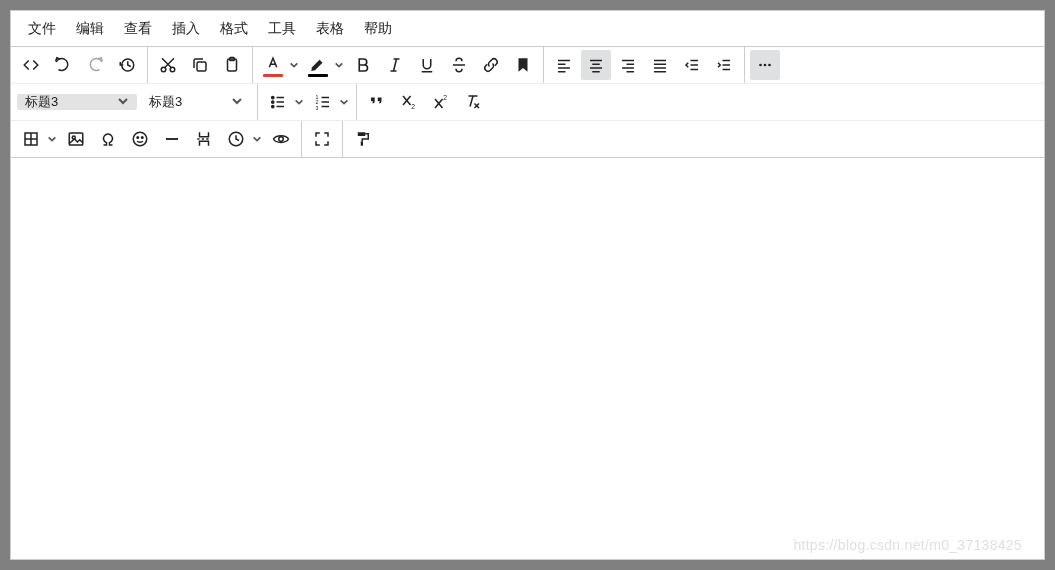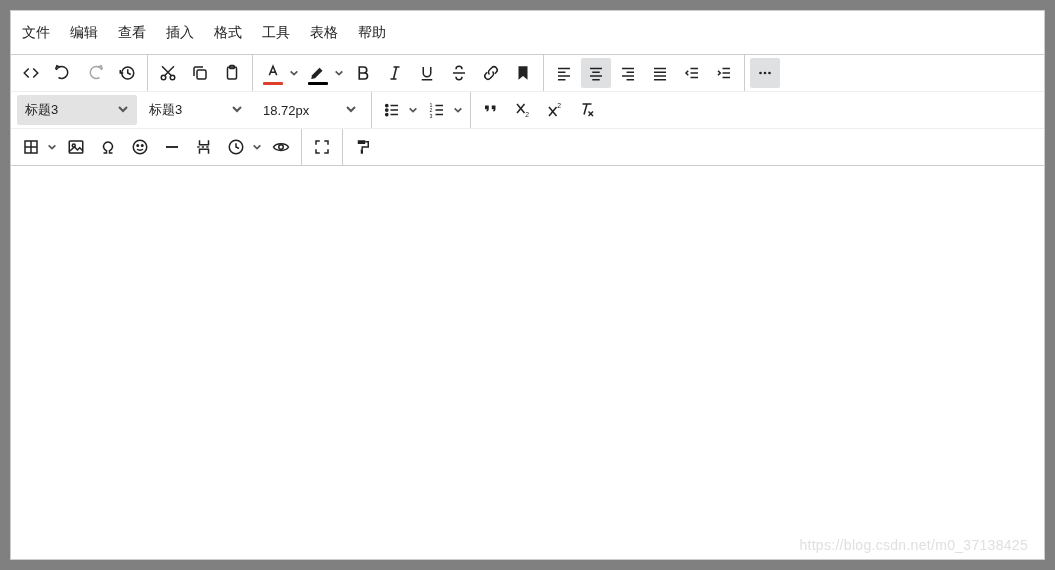--- a/index.html
+++ b/index.html
@@ -22,22 +22,22 @@
     background: #fff;
     border: 1px solid #ccc;
     width: 100%;
     height: calc(100% - 10px);
     display: flex;
     flex-direction: column;
   }
   .menubar {
     display: flex;
     align-items: center;
-    height: 44px;
-    padding: 0 1px;
+    height: 36px;
+    padding: 0 7px;
     border-bottom: 1px solid #ccc;
   }
   .menubar .menu-item {
     padding: 6px 10px;
     color: #222;
     cursor: pointer;
     font-size: 14px;
   }
 
   .toolbar-wrap {
@@ -73,21 +73,21 @@
   .tbtn svg.filled { fill: #222; stroke: none; }
   .tbtn.active { background: #dee0e2; }
   .tbtn.disabled { opacity: 0.4; cursor: default; }
   .chev { width: 12px; margin-left: -2px; display:flex; align-items:center; justify-content:center; color:#555;}
   .chev svg { width: 10px; height:10px; stroke:#555; stroke-width:2; fill:none;}
   .color-underline-red { height:3px; background:#e03e2d; width:20px; position:absolute; bottom:3px; left:5px; border-radius:1px;}
   .color-underline-black { height:3px; background:#000; width:20px; position:absolute; bottom:3px; left:5px; border-radius:1px;}
   .tbtn.rel { position:relative; }
 
   .select-box {
-    height: 30px;
+    height: 16px;
     display: flex;
     align-items: center;
     justify-content: space-between;
     padding: 0 8px;
     margin: 1px 2px;
     min-width: 115px;
     font-size: 13px;
     color: #222;
     cursor: pointer;
     border-radius: 2px;
@@ -97,21 +97,21 @@
   .select-box .sel-chev svg { width:12px; height:12px; stroke:#555; stroke-width:2; fill:none;}
 
   .content-area {
     flex: 1;
     background: #fff;
     position: relative;
   }
   .watermark {
     position: absolute;
     bottom: 6px;
-    right: 16px;
+    right: 22px;
     color: #e0e0e0;
     font-size: 14px;
     letter-spacing: 0.3px;
     pointer-events: none;
   }
 </style>
 </head>
 <body>
 
 <div class="outer">
@@ -307,26 +307,20 @@
             <span class="sel-chev"><svg viewBox="0 0 12 12">
                   <polyline points="2 4 6 8 10 4"></polyline>
                 </svg></span>
           </div>
           <div class="select-box" style="min-width:110px">
             <span class="sel-label">标题3</span>
             <span class="sel-chev"><svg viewBox="0 0 12 12">
                   <polyline points="2 4 6 8 10 4"></polyline>
                 </svg></span>
           </div>
-          <div class="select-box" style="min-width:110px">
-            <span class="sel-label">18.72px</span>
-            <span class="sel-chev"><svg viewBox="0 0 12 12">
-                  <polyline points="2 4 6 8 10 4"></polyline>
-                </svg></span>
-          </div>
         </div>
         <div class="group">
           <div class="tbtn">
               <svg viewBox="0 0 24 24">
                 <circle cx="5" cy="6" r="1.5" class="filled" fill="#222"></circle>
                 <circle cx="5" cy="12" r="1.5" fill="#222"></circle>
                 <circle cx="5" cy="18" r="1.5" fill="#222"></circle>
                 <line x1="10" y1="6" x2="20" y2="6"></line>
                 <line x1="10" y1="12" x2="20" y2="12"></line>
                 <line x1="10" y1="18" x2="20" y2="18"></line>

